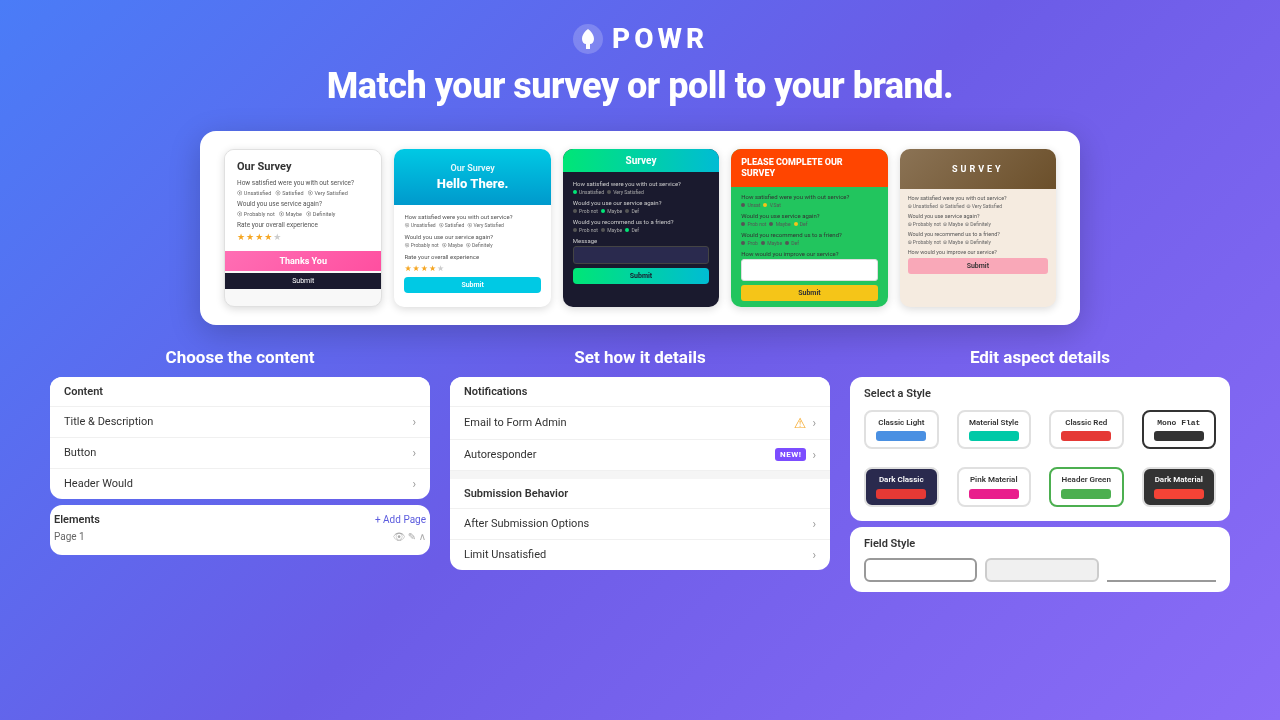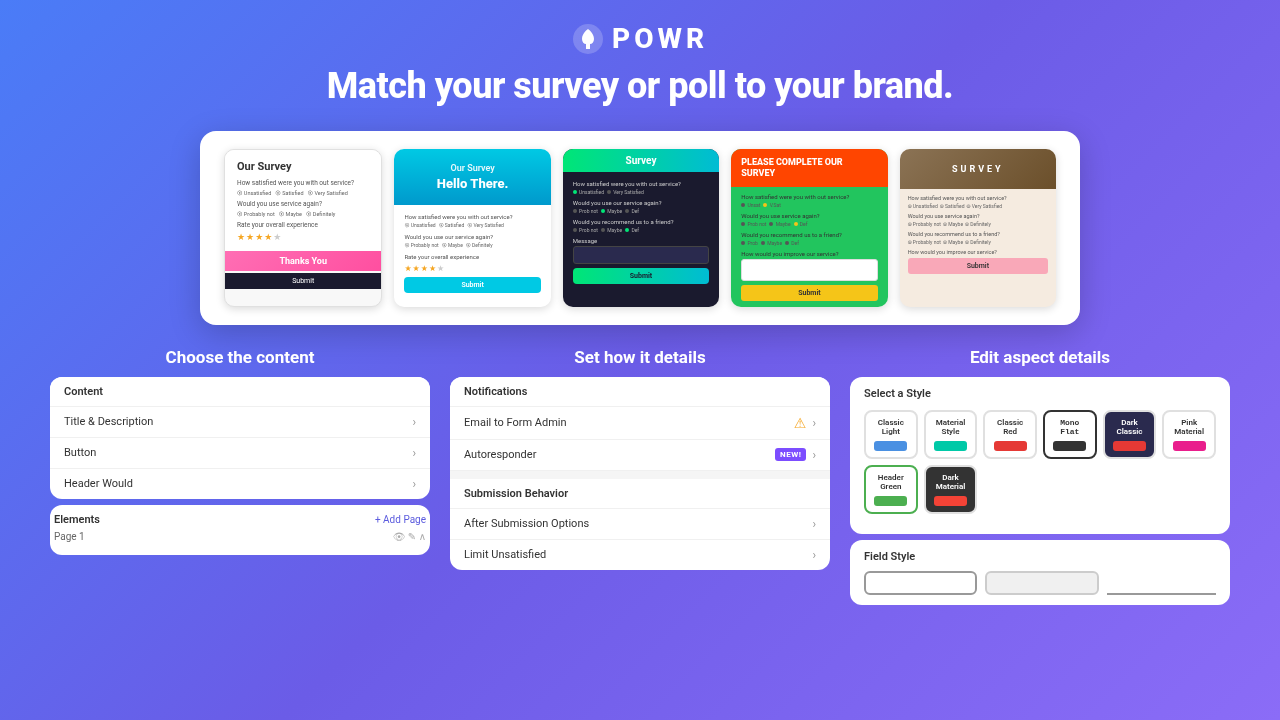--- a/index.html
+++ b/index.html
@@ -359,23 +359,23 @@
       padding: 10px 14px;
     }
     .theme-panel-title {
       font-size: 11px;
       font-weight: 600;
       color: #333;
       margin-bottom: 10px;
     }
     .theme-grid {
       display: grid;
-      grid-template-columns: repeat(6, 1fr);
-      gap: 6px;
-      margin-bottom: 10px;
+      grid-template-columns: repeat(4, 1fr);
+      gap: 18px;
+      margin-bottom: 4px;
     }
     .theme-item {
       border: 2px solid #e0e0e0;
       border-radius: 8px;
       padding: 6px 4px;
       text-align: center;
       cursor: pointer;
     }
     .theme-item.selected {
       border-color: #333;

